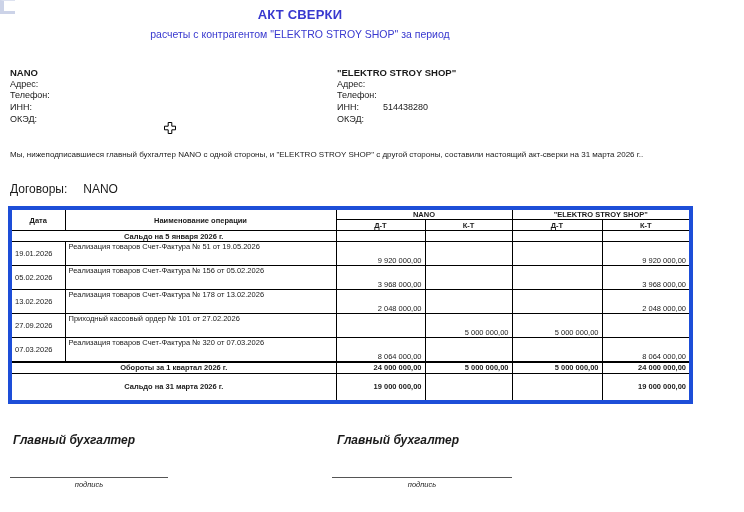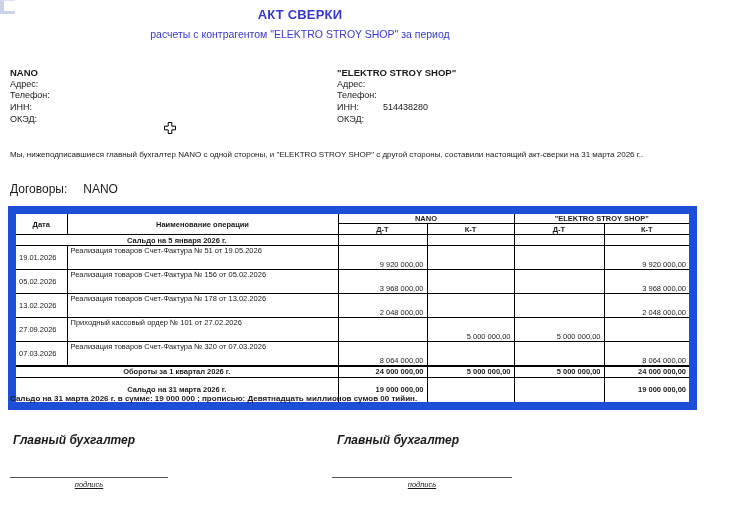--- a/index.html
+++ b/index.html
@@ -47,42 +47,42 @@
     border-collapse: collapse;
     table-layout: fixed;
     font-size: 7.5px;
   }
   table.recon td, table.recon th {
     border: 1px solid #000;
     padding: 0 3px;
     overflow: hidden;
     white-space: nowrap;
   }
-  table.recon { border: 8px solid #1d4ed8; }
+  table.recon { border: 4px solid #1d4ed8; }
   th.hcell { font-weight: bold; text-align: center; vertical-align: middle; height: 11px; }
   tr.hrow { height: 11px; }
   tr.open-row { height: 11px; }
   tr.data-row { height: 24px; }
   tr.total-row { height: 12px; }
   tr.total-row td { border-top: 2px solid #000; }
   tr.close-row { height: 28px; }
   td.span-label { font-weight: bold; text-align: center; vertical-align: middle; }
   td.date-cell { vertical-align: middle; }
   td.op-cell { text-align: left; vertical-align: top; padding-top: 1px; }
   td.amt { text-align: right; vertical-align: bottom; padding-bottom: 3px; }
   td.amt-mid { text-align: right; vertical-align: middle; }
   .bold { font-weight: bold; }
 
   .summary { position: absolute; left: 10px; top: 393px; font-size: 8px; font-weight: bold; line-height: 11.5px; width: 724px; }
 
   .sig-title { position: absolute; top: 433px; font-size: 12px; font-weight: bold; font-style: italic; }
   .sig-title.left { left: 13px; }
   .sig-title.right { left: 337px; }
 
-  .sig-block { position: absolute; top: 477px; text-align: center; text-decoration: underline; }
+  .sig-block { position: absolute; top: 477px; text-align: center; }
   .sig-block.left { left: 10px; width: 158px; }
   .sig-block.right { left: 332px; width: 180px; }
   .sig-line { border-top: 1.5px solid #555; width: 100%; height: 0; }
   .sig-caption { font-size: 7.5px; font-style: italic; margin-top: 2px; color: #1a1a1a; }
 </style>
 </head>
 <body>
 
 <div class="doc">
 
@@ -201,21 +201,20 @@
       <td class="span-label" colspan="2">Сальдо на 31 марта 2026 г.</td>
       <td class="amt-mid bold">19 000 000,00</td>
       <td class="amt-mid bold"></td>
       <td class="amt-mid bold"></td>
       <td class="amt-mid bold">19 000 000,00</td>
     </tr>
   </tbody>
     </table>
 
   <div class="summary">
-    <div>Сальдо на 31 марта 2026 г.   в сумме: 19 000 000 ; прописью: Девятнадцать миллионов сумов 00 тийин.</div>
   </div>
 
   <div class="sig-title left">Главный бухгалтер</div>
   <div class="sig-title right">Главный бухгалтер</div>
 
   <div class="sig-block left">
     <div class="sig-line"></div>
     <div class="sig-caption">подпись</div>
   </div>
   <div class="sig-block right">

